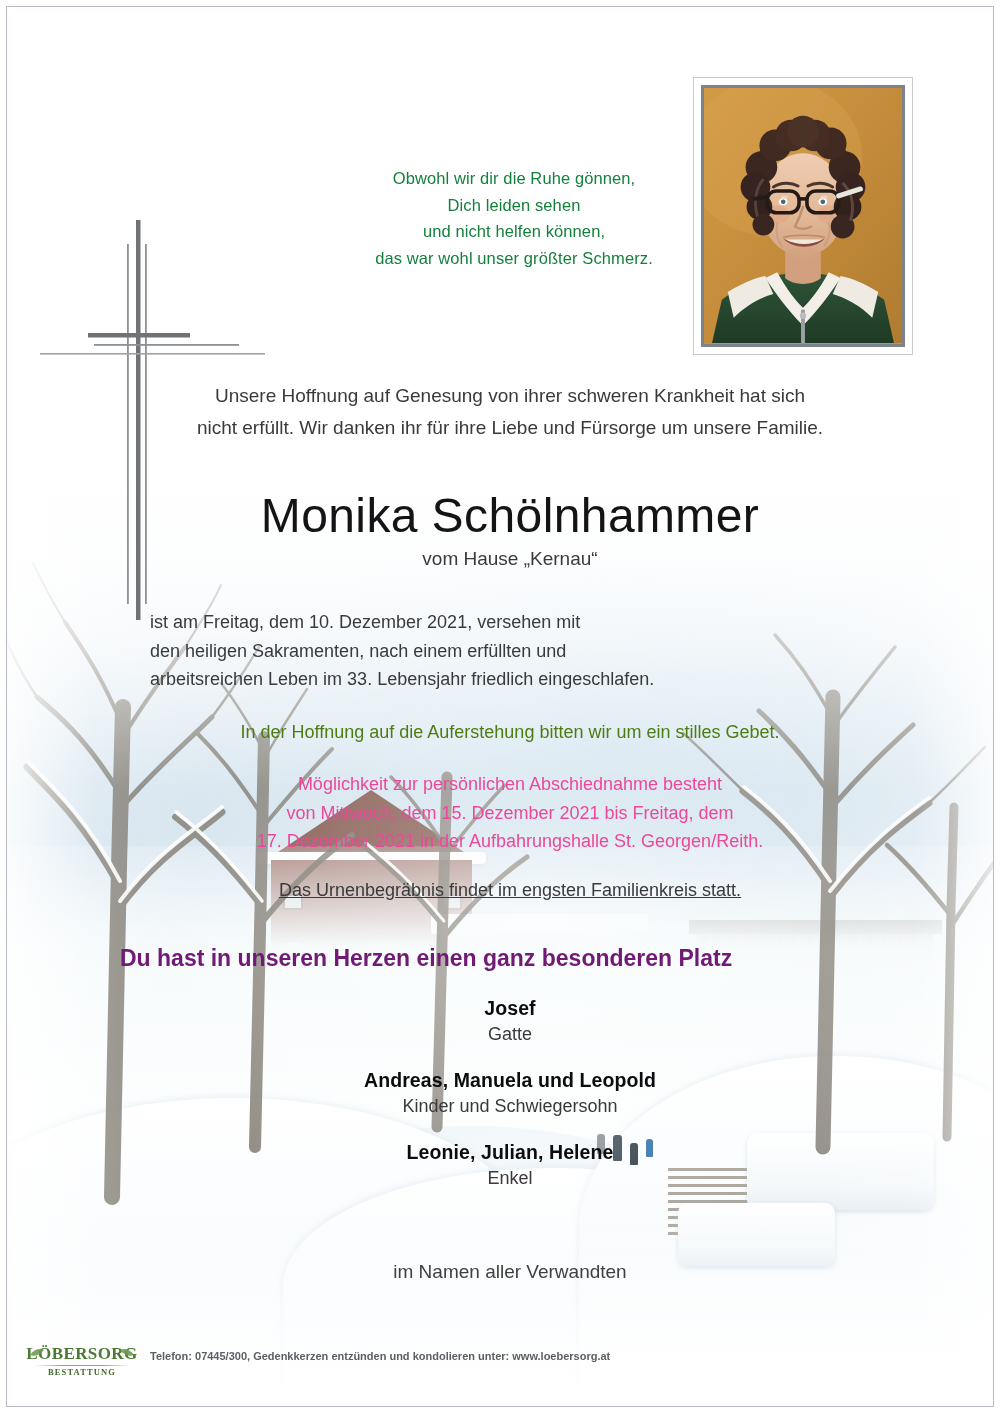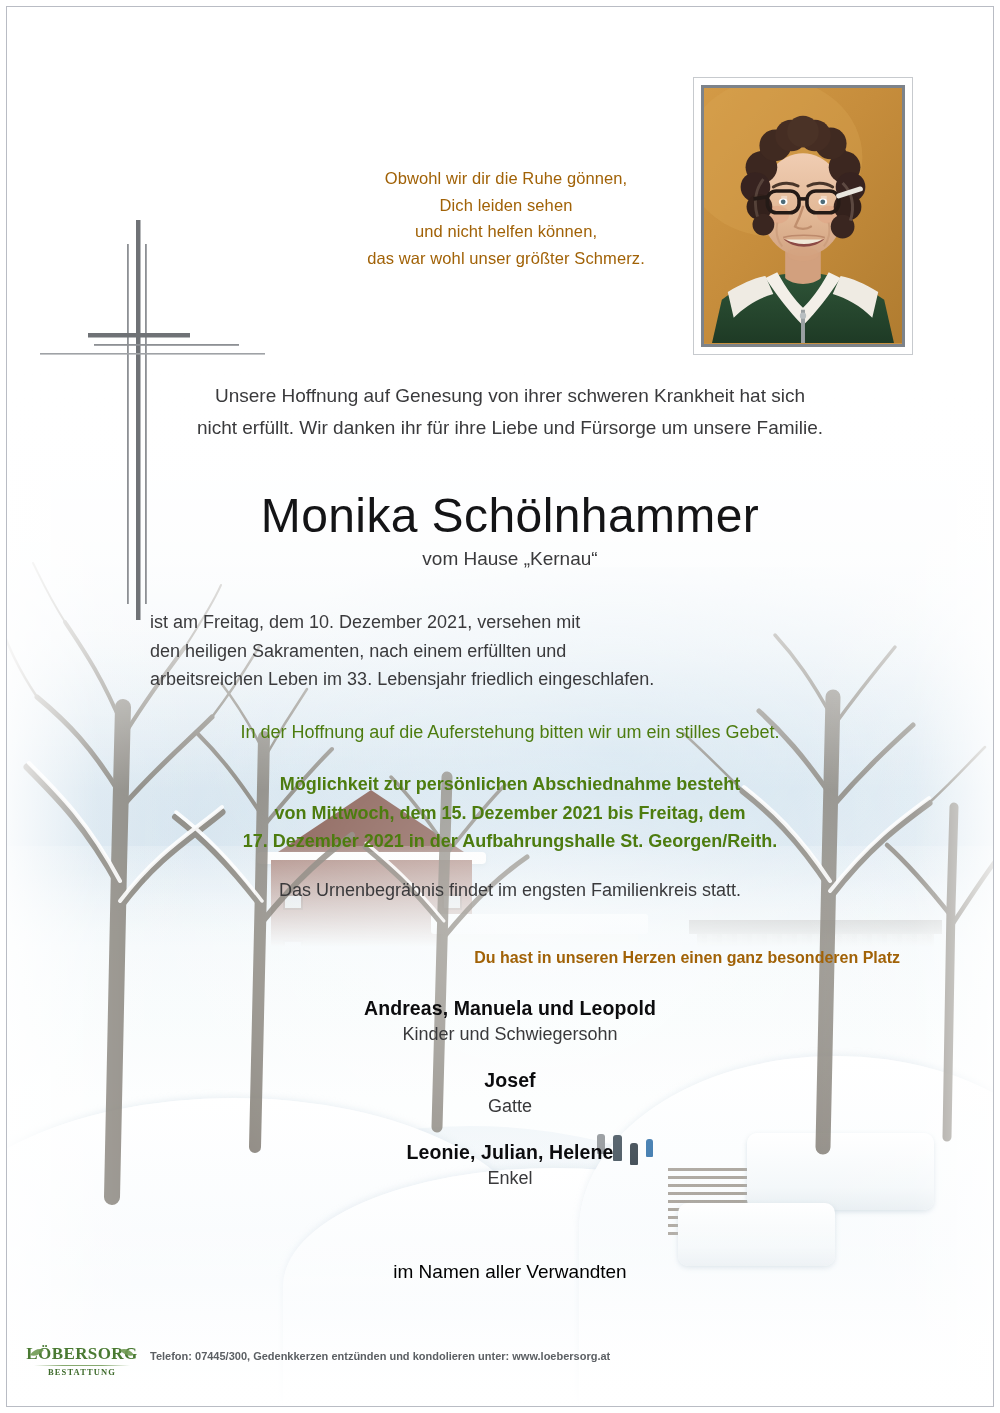--- a/index.html
+++ b/index.html
@@ -206,24 +206,24 @@
   .portrait-inner{
     width:100%; height:100%;
     border:3px solid #7d838a;
     overflow:hidden; position:relative;
     background:#c8903f;
   }
   .photo-canvas{ position:absolute; inset:0; }
 
   
   .poem{
-    position:absolute; left:296px; top:165px; width:420px;
+    position:absolute; left:304px; top:165px; width:420px;
     text-align:center;
     font-size:16.5px; line-height:26.5px;
-    color:#a16207; letter-spacing:.1px;
+    color:#15803d; letter-spacing:.1px;
     font-weight:300;
   }
   .intro{
     position:absolute; left:150px; top:380px; width:720px;
     text-align:center;
     font-size:19px; line-height:32px;
     color:#3a3a3c; font-weight:300;
   }
   .name{
     position:absolute; left:120px; top:487px; width:780px;
@@ -246,53 +246,53 @@
   .prayer{
     position:absolute; left:150px; top:718px; width:720px;
     text-align:center;
     font-size:18px; line-height:28px;
     color:#4d7c0f; font-weight:300;
   }
   .viewing{
     position:absolute; left:150px; top:770px; width:720px;
     text-align:center;
     font-size:18px; line-height:28.5px;
-    color:#4d7c0f; font-weight:700;
+    color:#ec4899; font-weight:400;
   }
   .burial{
     position:absolute; left:150px; top:876px; width:720px;
     text-align:center;
     font-size:18px; line-height:28px;
-    color:#3a3a3c; font-weight:300;
+    color:#3a3a3c; font-weight:300;text-decoration:underline;
   }
   .farewell{
     position:absolute; left:120px; top:943px; width:780px;
-    text-align:right;
-    font-size:16px; line-height:30px;
-    color:#a16207; font-weight:700;
+    text-align:left;
+    font-size:23px; line-height:30px;
+    color:#701a75; font-weight:700;
   }
 
   .family{
     position:absolute; left:200px; top:995px; width:620px;
     text-align:center;
   }
   .fam-group{ margin-bottom:20px; }
   .fam-names{
     font-size:19.5px; line-height:26px;
     color:#0c0c0e; font-weight:700; letter-spacing:.1px;
   }
   .fam-rel{
     font-size:18px; line-height:26px;
     color:#39393b; font-weight:300;
   }
   .closing{
     position:absolute; left:200px; top:1258px; width:620px;
     text-align:center;
     font-size:19px; line-height:28px;
-    color:#000000; font-weight:300;
+    color:#404040; font-weight:300;
   }
 
   
   .footer-note{
     position:absolute; left:150px; top:1348px; width:720px;
     text-align:left;
     font-size:11px; line-height:16px;
     color:#5b5f63; font-weight:700;
   }
   .logo{
@@ -567,26 +567,26 @@
       <div>von Mittwoch, dem 15. Dezember 2021 bis Freitag, dem</div>
       <div>17. Dezember 2021 in der Aufbahrungshalle St. Georgen/Reith.</div>
     </div>
 
     <div class="burial">Das Urnenbegräbnis findet im engsten Familienkreis statt.</div>
 
     <div class="farewell">Du hast in unseren Herzen einen ganz besonderen Platz</div>
 
     <div class="family">
       <div class="fam-group">
+        <div class="fam-names">Josef</div>
+        <div class="fam-rel">Gatte</div>
+      </div>
+      <div class="fam-group">
         <div class="fam-names">Andreas, Manuela und Leopold</div>
         <div class="fam-rel">Kinder und Schwiegersohn</div>
-      </div>
-      <div class="fam-group">
-        <div class="fam-names">Josef</div>
-        <div class="fam-rel">Gatte</div>
       </div>
       <div class="fam-group">
         <div class="fam-names">Leonie, Julian, Helene</div>
         <div class="fam-rel">Enkel</div>
       </div>
     </div>
 
     <div class="closing">im Namen aller Verwandten</div>
 
     <div class="footer-note">Telefon: 07445/300, Gedenkkerzen entzünden und kondolieren unter: www.loebersorg.at</div>

